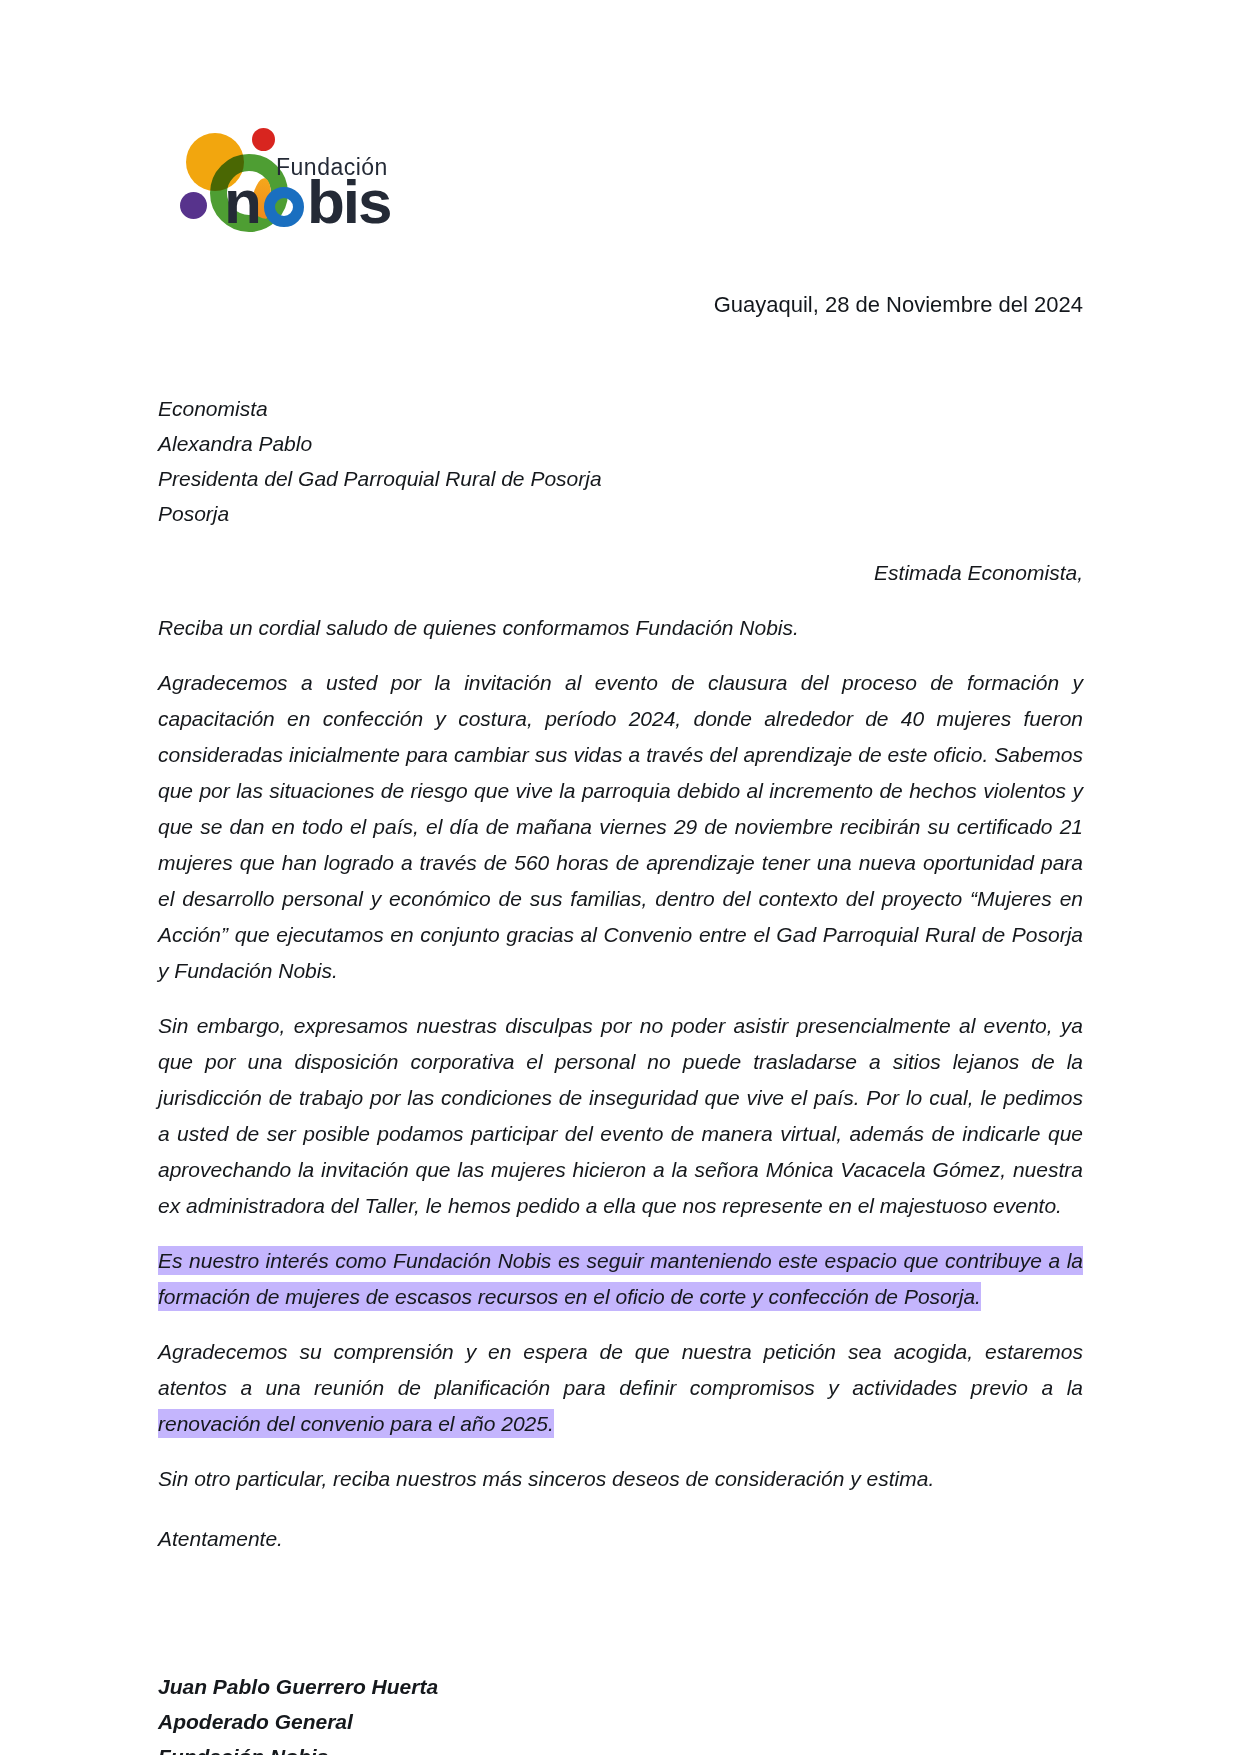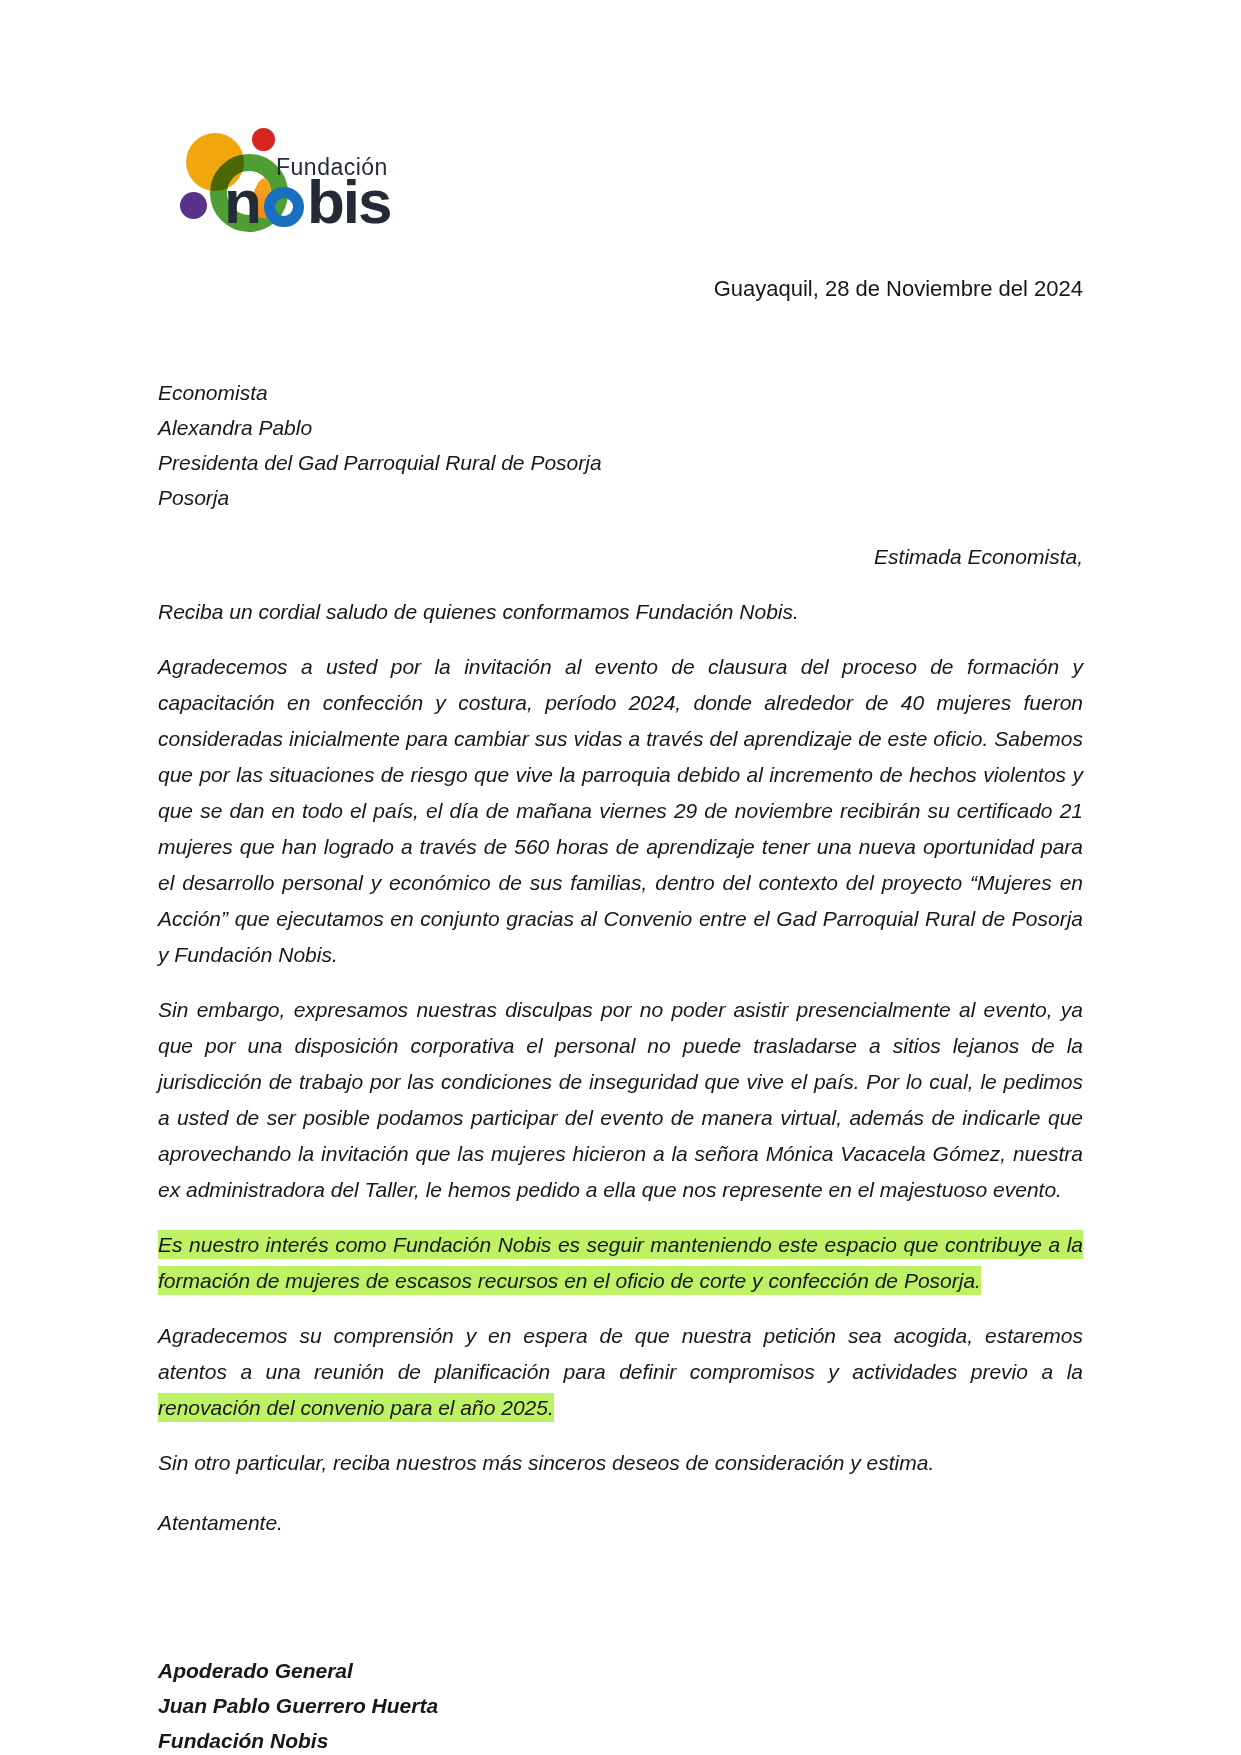--- a/index.html
+++ b/index.html
@@ -45,21 +45,21 @@
     letter-spacing: -2px; line-height: 76px;
   }
   .o-ring {
     display: inline-block; width: 40px; height: 40px; box-sizing: border-box;
     border: 11px solid #1A6FC0; border-radius: 50%;
     margin: 0 3px 13px 4px;
   }
 
   
   .date-line {
-    margin-top: 30px;
+    margin-top: 46px;
     text-align: right;
     font-size: 22px;
     color: #14181d;
   }
   .recipient-block { margin-top: 73px; }
   .recipient-line {
     font-style: italic;
     font-size: 21px;
     line-height: 35px;
   }
@@ -72,21 +72,21 @@
   }
   .para {
     margin: 19px 0 0 0;
     font-style: italic;
     font-size: 21px;
     line-height: 36px;
     text-align: justify;
   }
   .para.no-justify { text-align: left; }
   mark.hl {
-    background: #bef264;
+    background: #c4b5fd;
     color: inherit;
     padding: 3px 0;
   }
   .closing { margin-top: 24px; }
   .signature-block { margin-top: 112px; }
   .signature-line {
     font-style: italic;
     font-weight: 700;
     font-size: 21px;
     line-height: 35px;
@@ -133,19 +133,19 @@
 
     <p class="para"><mark class="hl">Es nuestro interés como Fundación Nobis es seguir manteniendo este espacio que contribuye a la formación de mujeres de escasos recursos en el oficio de corte y confección de Posorja.</mark></p>
 
     <p class="para"><span>Agradecemos su comprensión y en espera de que nuestra petición sea acogida, estaremos atentos a una reunión de planificación para definir compromisos y actividades previo a la </span><mark class="hl">renovación del convenio para el año 2025.</mark></p>
 
     <p class="para no-justify">Sin otro particular, reciba nuestros más sinceros deseos de consideración y estima.</p>
 
     <p class="para no-justify closing">Atentamente.</p>
 
     <div class="signature-block">
+      <div class="signature-line">Juan Pablo Guerrero Huerta</div>
       <div class="signature-line">Apoderado General</div>
-      <div class="signature-line">Juan Pablo Guerrero Huerta</div>
       <div class="signature-line">Fundación Nobis</div>
     </div>
 
   </div>
 </div>
 
 </body></html>

